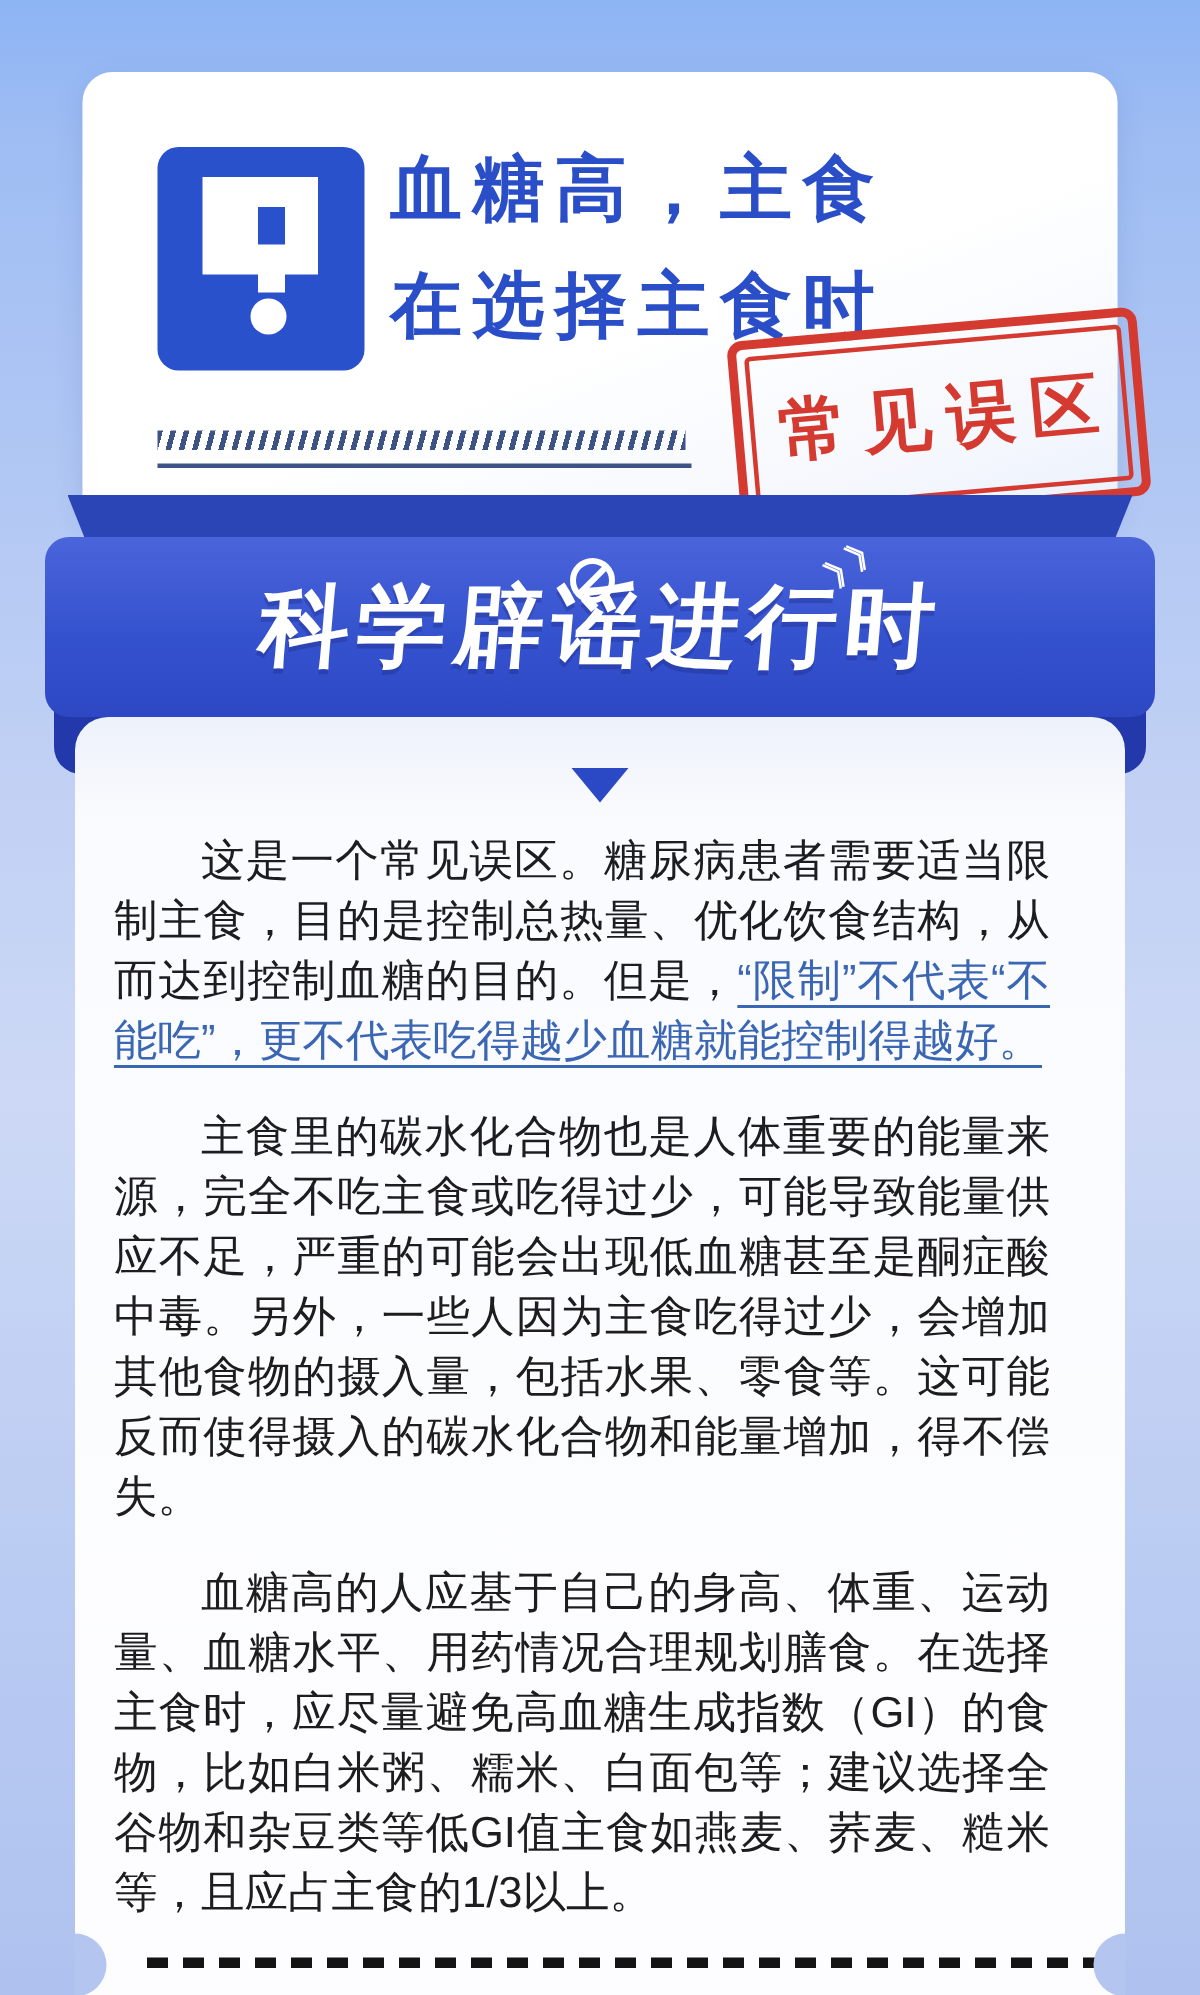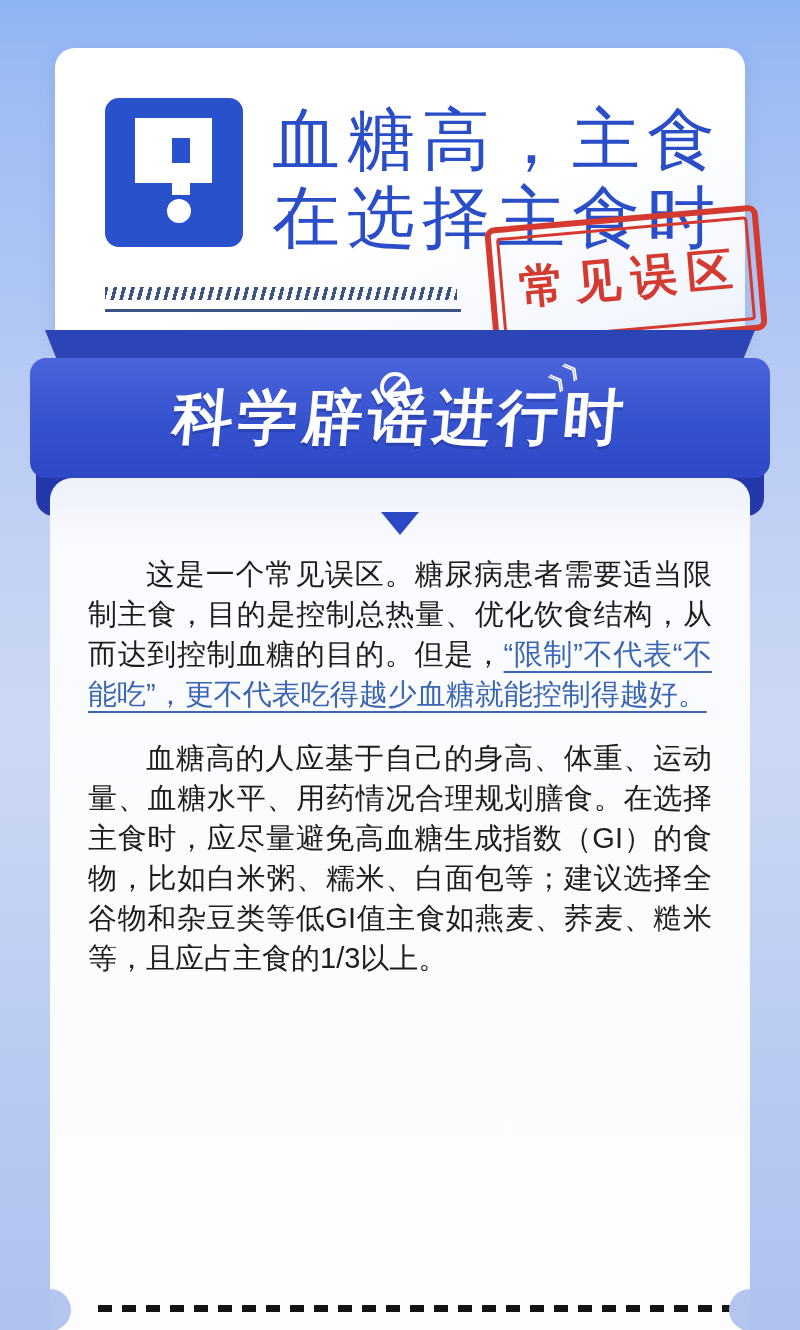--- a/index.html
+++ b/index.html
@@ -18,22 +18,22 @@
     border-radius:20px;
     box-shadow:0 6px 18px rgba(70,100,180,.18);
     z-index:10;
   }
   .q-icon{
     position:absolute;left:50px;top:50px;width:138px;height:149px;
     background:#2a51cc;border-radius:14px;
   }
   .q-icon svg{display:block;width:100%;height:100%;}
   .main-title{
-    position:absolute;left:205px;top:40px;margin:12px;
-    font-size:68px;line-height:78px;font-weight:400;letter-spacing:7px;
+    position:absolute;left:205px;top:40px;margin:0;
+    font-size:48px;line-height:78px;font-weight:700;letter-spacing:7px;
     color:#2a4ec8;white-space:nowrap;
   }
   .main-title span{display:block;}
   .hatch-band{
     position:absolute;left:50px;top:239px;width:352px;height:13px;
     background:repeating-linear-gradient(105deg,#3d5383 0 3.5px,transparent 3.5px 8.5px);
   }
   .title-rule{
     position:absolute;left:50px;top:261px;width:356px;height:3px;background:#3d5383;
   }
@@ -100,21 +100,21 @@
     border-radius:22px 22px 0 0;
     z-index:30;
     overflow:hidden;
   }
   .down-arrow{
     position:absolute;left:331px;top:34px;width:0;height:0;
     border-left:19px solid transparent;border-right:19px solid transparent;
     border-top:23px solid #2b49c5;
   }
   .article{
-    position:absolute;left:38px;top:76px;width:624px;
+    position:absolute;left:26px;top:76px;width:624px;
     font-size:29px;line-height:40px;color:#1d1d1f;
     text-align:justify;
   }
   .article p{margin:0 0 24px 0;text-indent:2em;}
   .article p:last-child{margin-bottom:0;}
   .em-link{
     color:#3a66b3;
     text-decoration:underline;
     text-decoration-thickness:2px;
     text-underline-offset:7px;
@@ -163,20 +163,21 @@
     <span class="banner-label">科学辟谣进行时</span>
     <span class="no-icon"></span>
     <span class="speed-marks">》》</span>
   </div>
 
   <section class="sheet">
     <div class="down-arrow"></div>
 
     <div class="article">
       <p><span>这是一个常见误区。糖尿病患者需要适当限制主食，目的是控制总热量、优化饮食结构，从而达到控制血糖的目的。但是，</span><span class="em-link">“限制”不代表“不能吃”，更不代表吃得越少血糖就能控制得越好。</span></p>
+      <p>主食里的碳水化合物也是人体重要的能量来源，完全不吃主食或吃得过少，可能导致能量供应不足，严重的可能会出现低血糖甚至是酮症酸中毒。另外，一些人因为主食吃得过少，会增加其他食物的摄入量，包括水果、零食等。这可能反而使得摄入的碳水化合物和能量增加，得不偿失。</p>
       <p>血糖高的人应基于自己的身高、体重、运动量、血糖水平、用药情况合理规划膳食。在选择主食时，应尽量避免高血糖生成指数（GI）的食物，比如白米粥、糯米、白面包等；建议选择全谷物和杂豆类等低GI值主食如燕麦、荞麦、糙米等，且应占主食的1/3以上。</p>
     </div>
 
     <div class="dash-line"></div>
     <div class="notch notch-left"></div>
     <div class="notch notch-right"></div>
   </section>
 
 </div>
 

